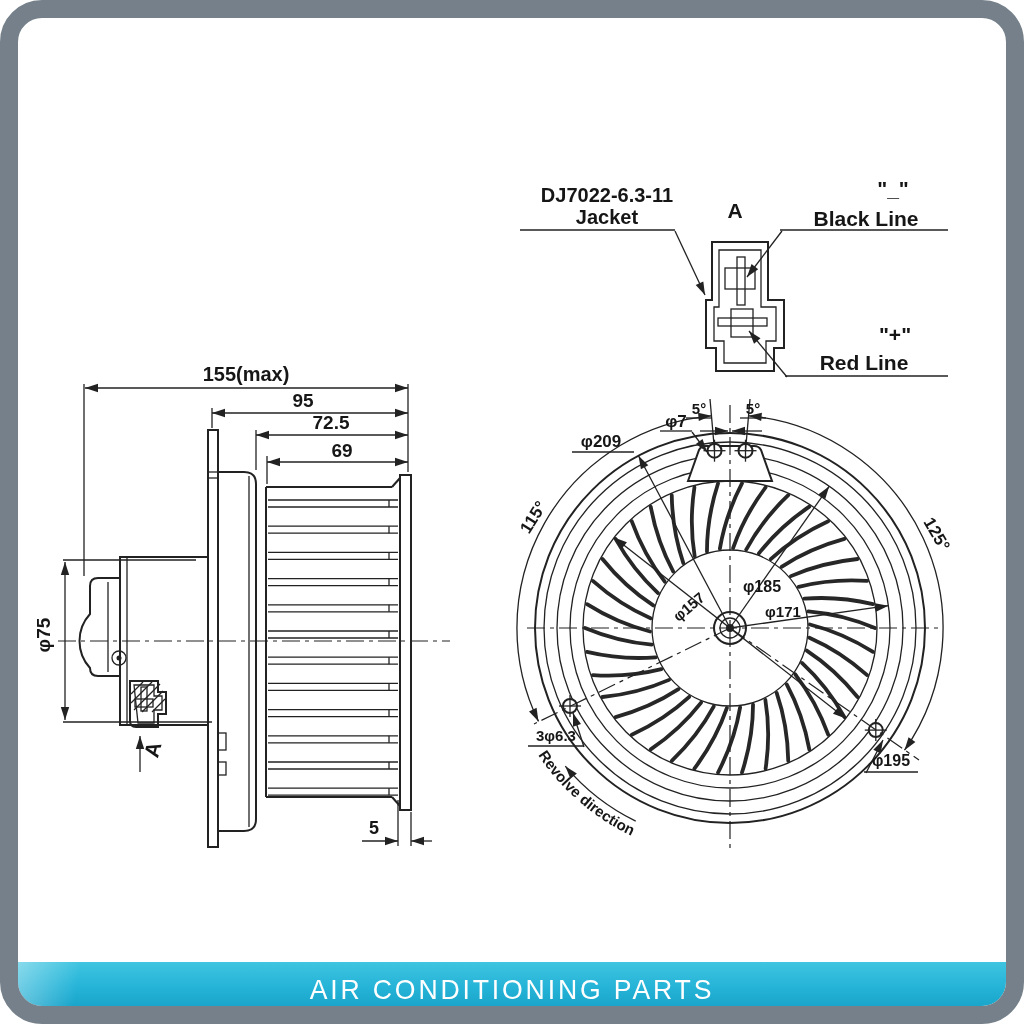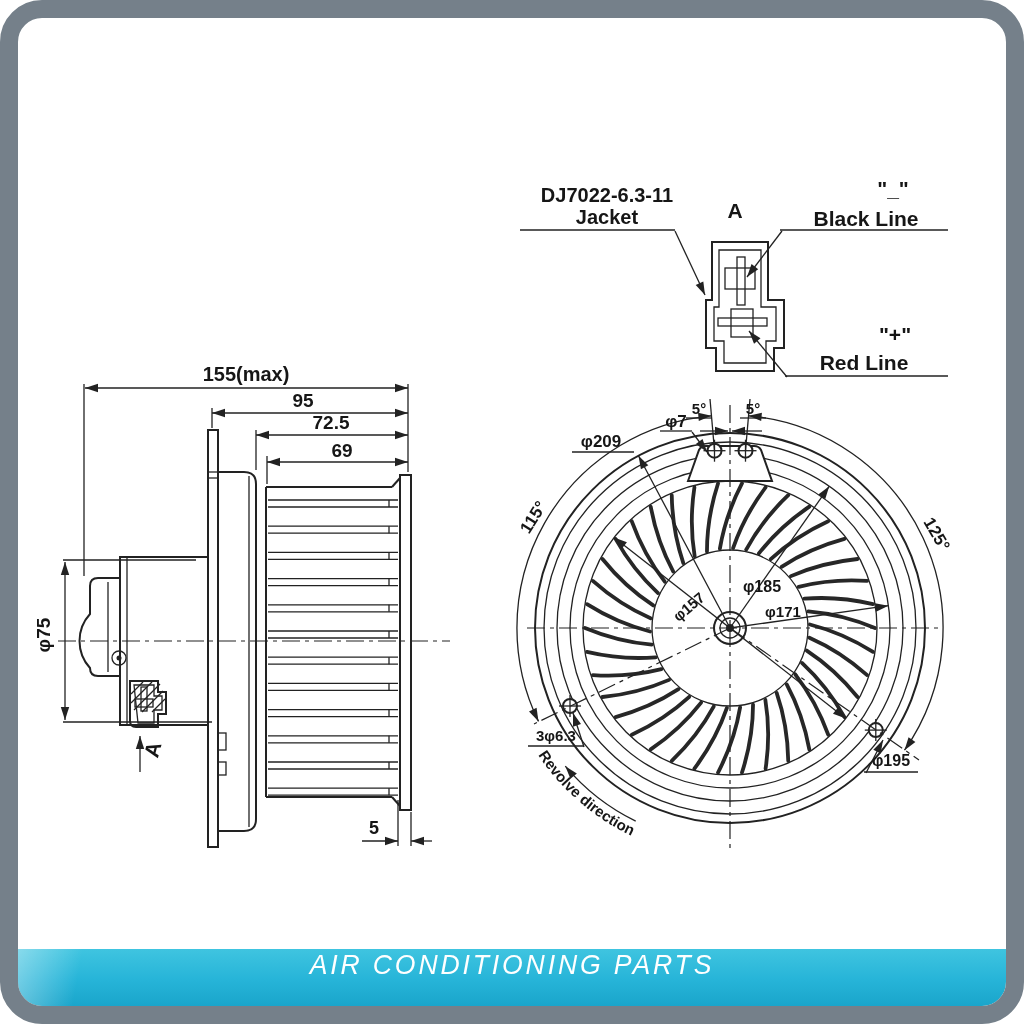--- a/index.html
+++ b/index.html
@@ -1,22 +1,22 @@
 <!DOCTYPE html>
 <html><head>
 <meta charset="utf-8">
 <style>
   html,body{margin:0;padding:0;}
   body{width:1024px;height:1024px;position:relative;background:#fff;overflow:hidden;
        font-family:"Liberation Sans",sans-serif;}
   .frame{position:absolute;inset:0;border:18px solid #75808a;border-radius:42px;
          box-sizing:border-box;pointer-events:none;z-index:5;}
-  .banner{position:absolute;left:18px;right:18px;bottom:18px;height:57px;z-index:4;
+  .banner{position:absolute;left:18px;right:18px;bottom:18px;height:44px;z-index:4;
           background:linear-gradient(180deg,#3fc4e0 0%,#26b4d8 55%,#1aa5cb 100%);
-          border-radius:0 0 24px 24px;display:flex;align-items:flex-start;justify-content:center;overflow:hidden;font-style:italic;}
+          border-radius:0 0 24px 24px;display:flex;align-items:flex-end;justify-content:center;overflow:hidden;}
   .banner:before{content:"";position:absolute;left:0;top:0;bottom:0;width:90px;
           background:linear-gradient(100deg,rgba(255,255,255,.38),rgba(255,255,255,0) 65%);}
   .banner span{color:#fff;font-size:28px;letter-spacing:3px;transform:scaleX(.95);
           font-family:"Liberation Sans",sans-serif;font-weight:400;}
   svg{position:absolute;inset:0;z-index:2;}
   svg text{font-family:"Liberation Sans",sans-serif;font-weight:bold;fill:#161616;font-size:19px;}
   .t15{font-size:15px}.t16{font-size:16px}.t17{font-size:17px}.t18{font-size:18px}
   .t20{font-size:20px}.t21{font-size:21px}
   .ol{stroke:#222;fill:none;stroke-width:2}
   .tl{stroke:#222;fill:none;stroke-width:1.3}

